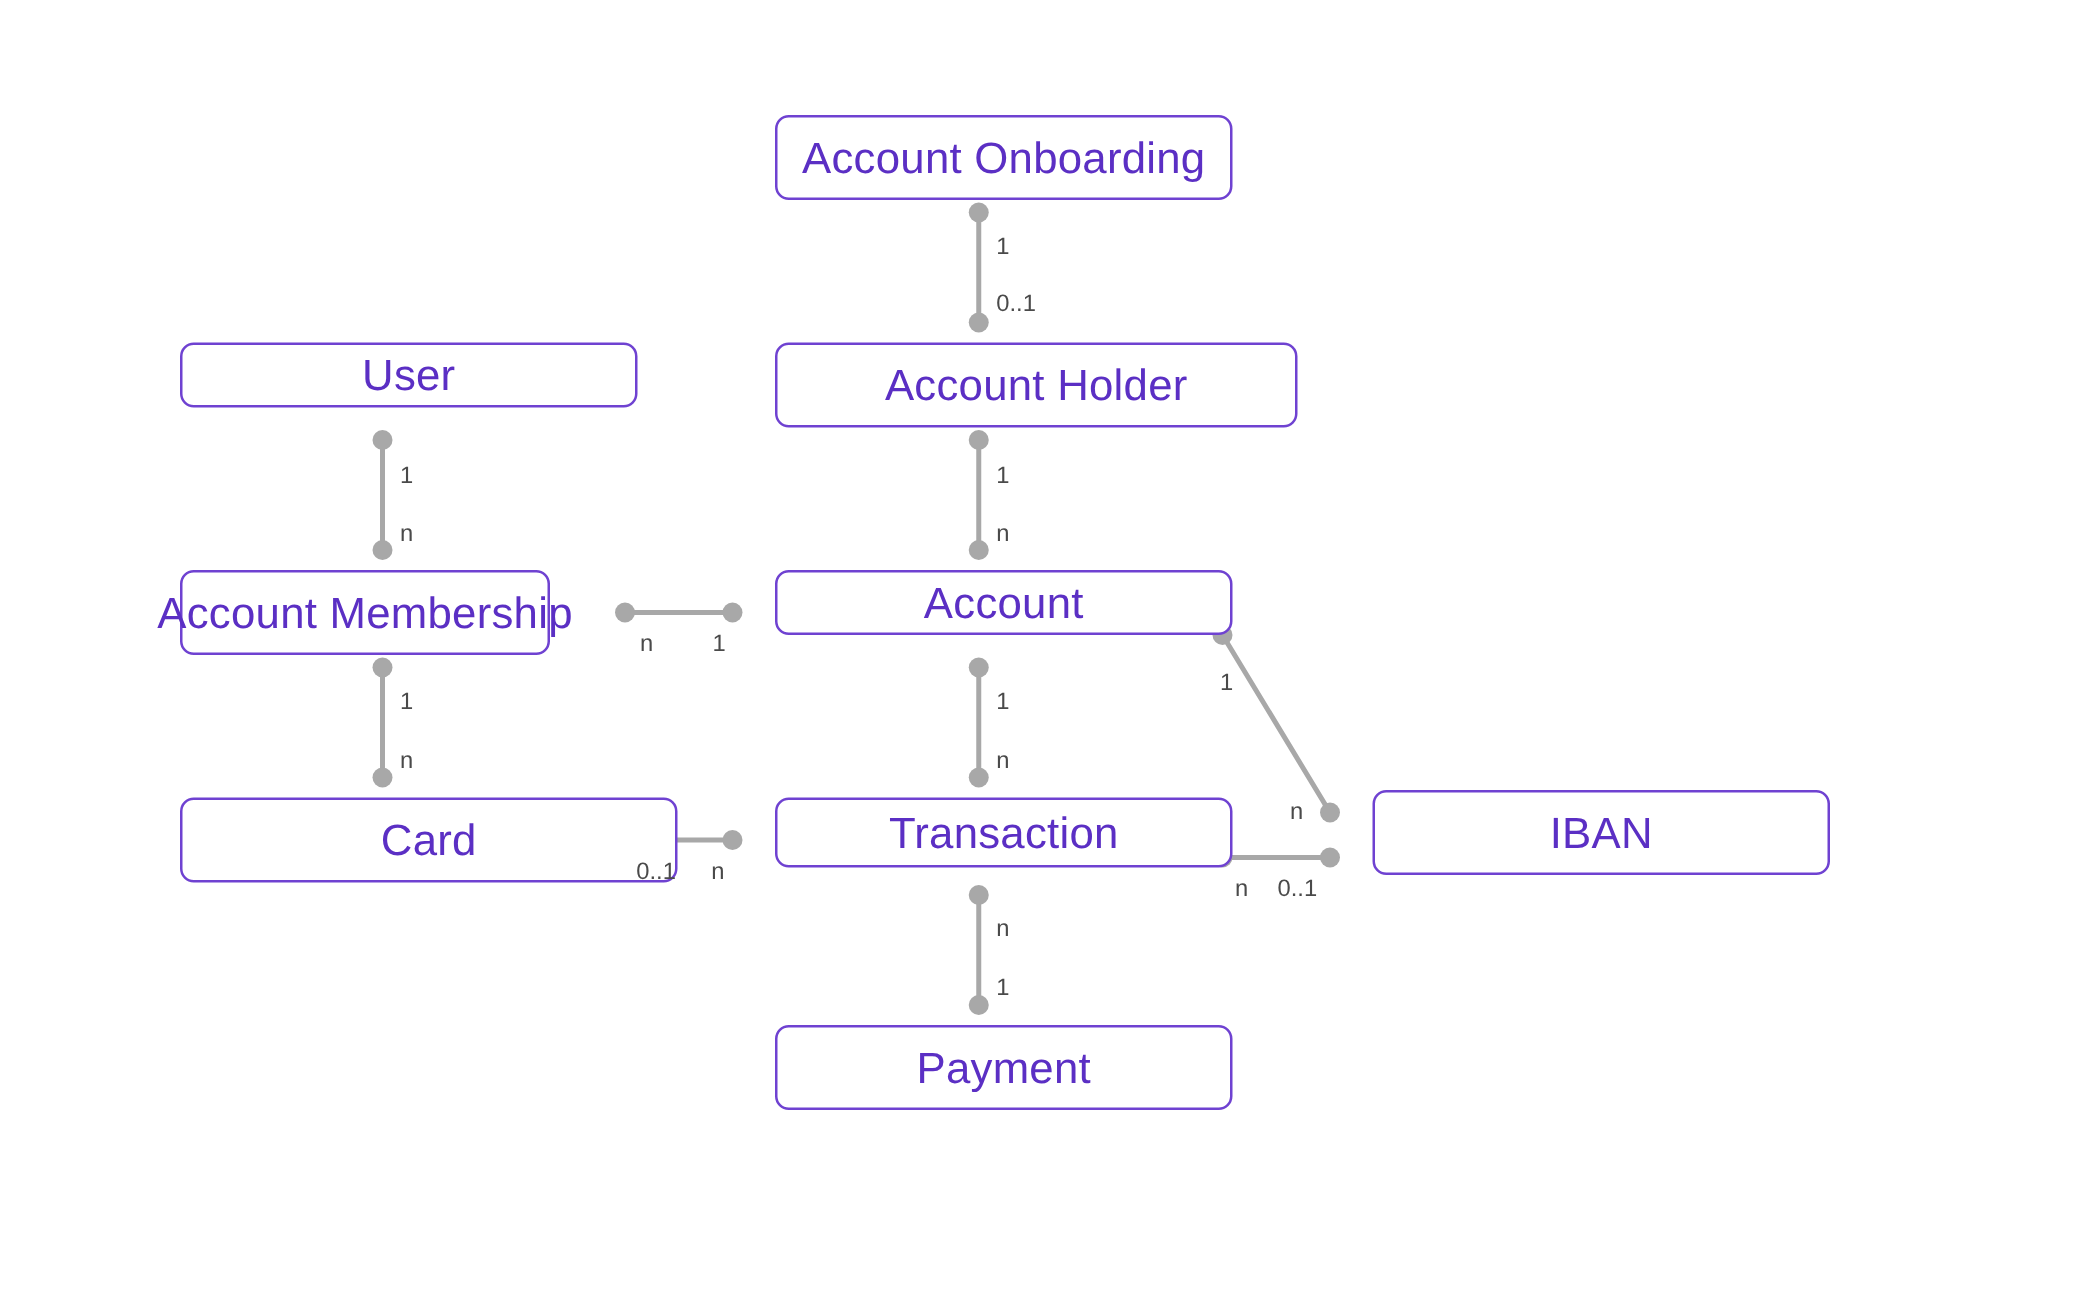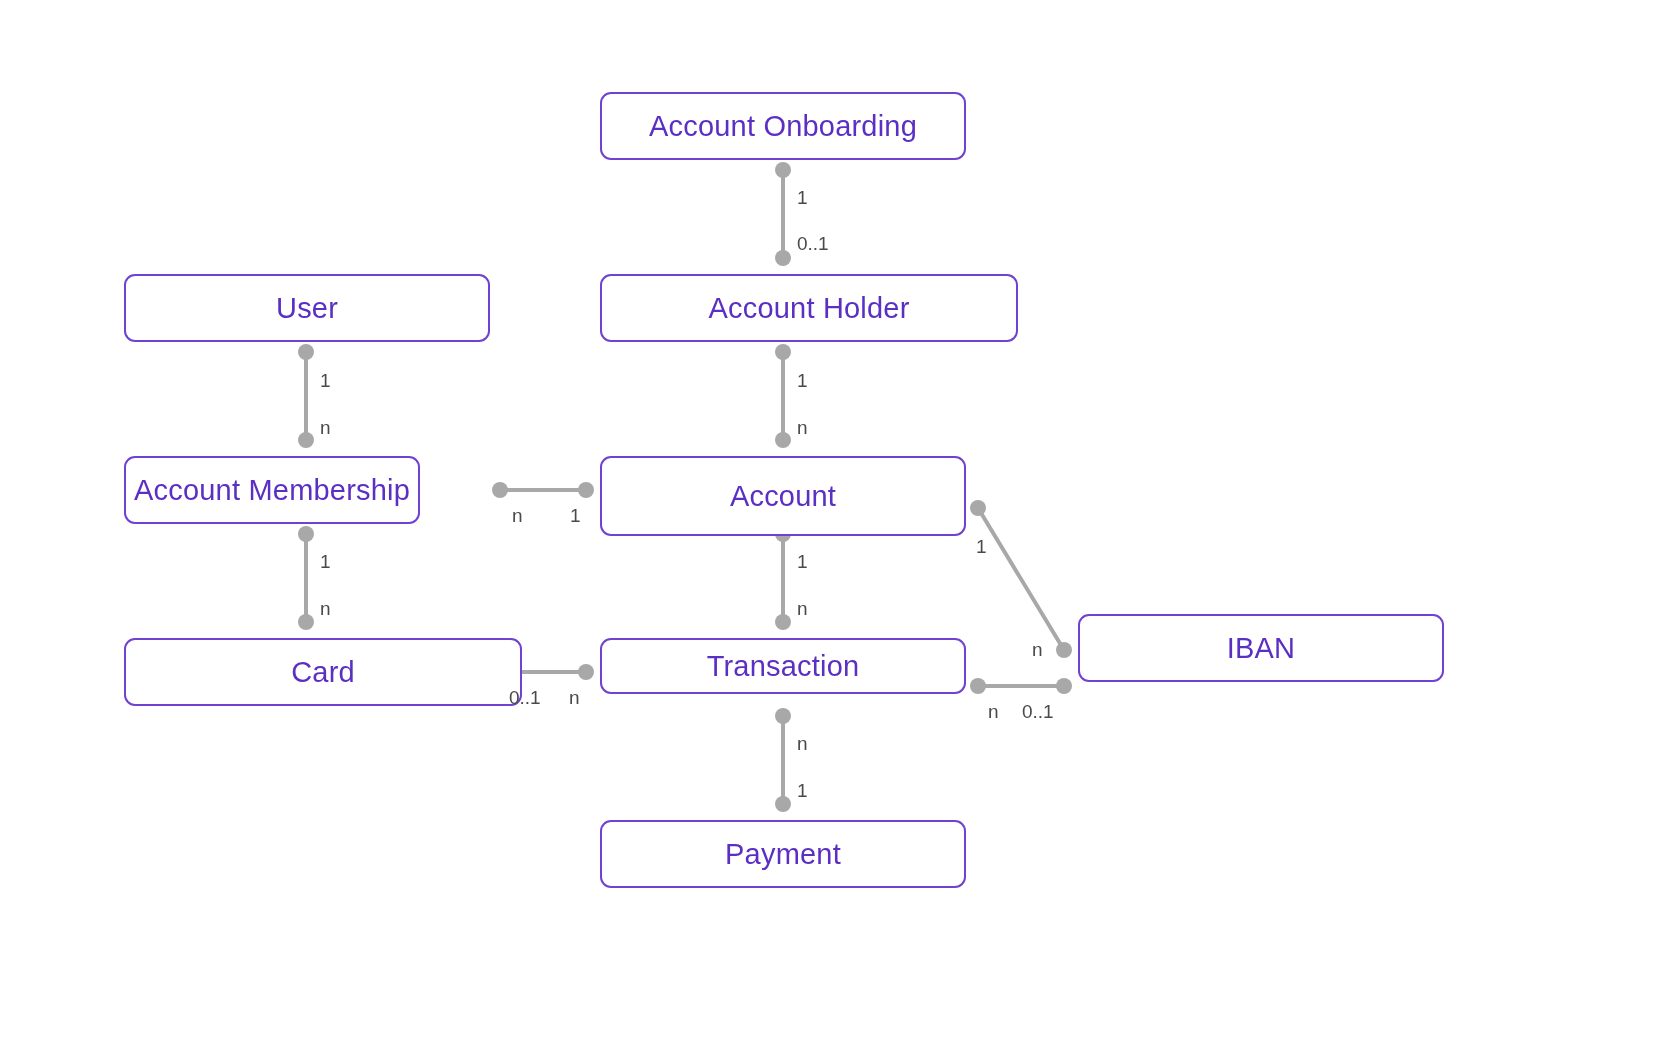--- a/index.html
+++ b/index.html
@@ -24,25 +24,26 @@
   .entity {
     position: absolute;
     box-sizing: border-box;
     background: #ffffff;
     border: 2px solid #6f42d1;
     border-radius: 11px;
     display: flex;
     align-items: center;
     justify-content: center;
     color: #5b2fc4;
-    font-size: 29px;
+    font-size: 35px;
     font-weight: 400;
     letter-spacing: 0.2px;
     line-height: 1;
     white-space: nowrap;
+    margin-left: 20px;
   }
   .edge-svg {
     position: absolute;
     left: 0;
     top: 0;
     width: 1680px;
     height: 1050px;
     pointer-events: none;
     overflow: visible;
   }
@@ -107,39 +108,39 @@
       <g>
         <line x1="783" y1="716" x2="783" y2="804" stroke="#a8a8a8" stroke-width="4" stroke-linecap="round"></line>
         <circle cx="783" cy="716" r="8" fill="#a8a8a8"></circle>
         <circle cx="783" cy="804" r="8" fill="#a8a8a8"></circle>
       </g>
     </svg>
   <div id="entity-layer">
       <div class="entity" style="left: 600px; top: 92px; width: 366px; height: 68px;">
         <span>Account Onboarding</span>
       </div>
-      <div class="entity" style="left: 124px; top: 274px; width: 366px; height: 68px;">
+      <div class="entity" style="left: 124px; top: 274px; width: 366px; height: 52px;">
         <span>User</span>
       </div>
       <div class="entity" style="left: 600px; top: 274px; width: 418px; height: 68px;">
         <span>Account Holder</span>
       </div>
       <div class="entity" style="left: 124px; top: 456px; width: 296px; height: 68px;">
         <span>Account Membership</span>
       </div>
-      <div class="entity" style="left: 600px; top: 456px; width: 366px; height: 80px;">
+      <div class="entity" style="left: 600px; top: 456px; width: 366px; height: 52px;">
         <span>Account</span>
       </div>
       <div class="entity" style="left: 124px; top: 638px; width: 398px; height: 68px;">
         <span>Card</span>
       </div>
       <div class="entity" style="left: 600px; top: 638px; width: 366px; height: 56px;">
         <span>Transaction</span>
       </div>
-      <div class="entity" style="left: 1078px; top: 614px; width: 366px; height: 68px;">
+      <div class="entity" style="left: 1078px; top: 632px; width: 366px; height: 68px;">
         <span>IBAN</span>
       </div>
       <div class="entity" style="left: 600px; top: 820px; width: 366px; height: 68px;">
         <span>Payment</span>
       </div>
     </div>
   <div id="label-layer">
       <div class="card-label" style="left: 797px; top: 188px;">1</div>
       <div class="card-label" style="left: 797px; top: 234px;">0..1</div>
       <div class="card-label" style="left: 320px; top: 371px;">1</div>

